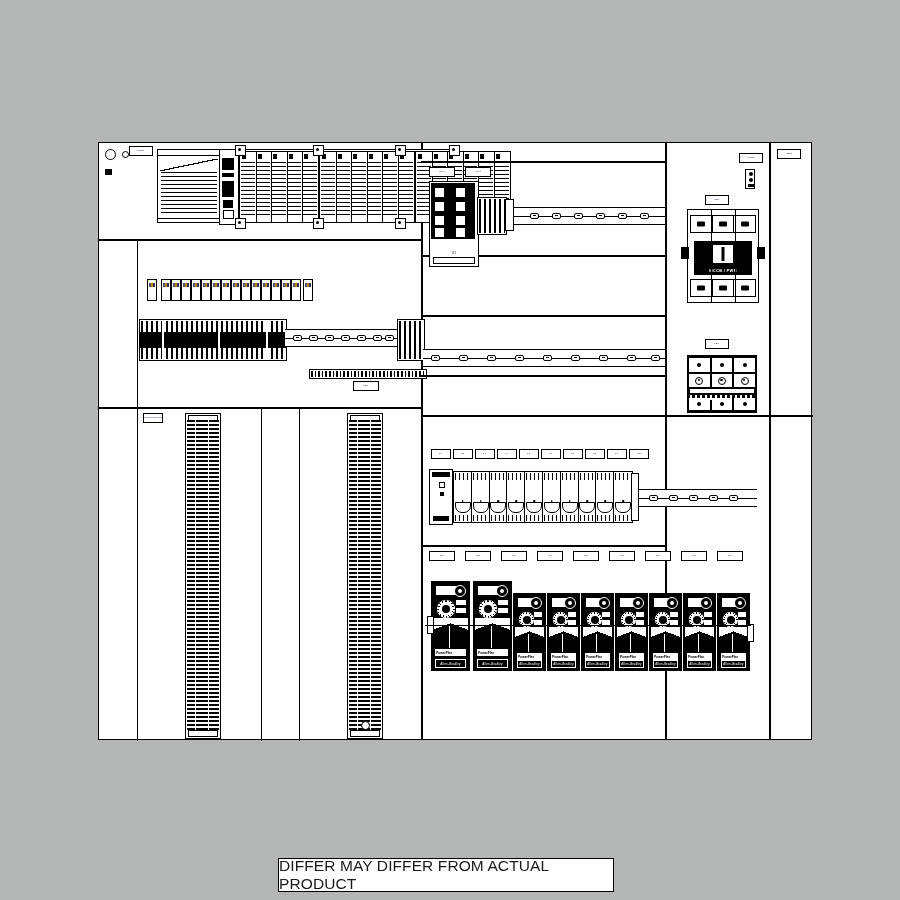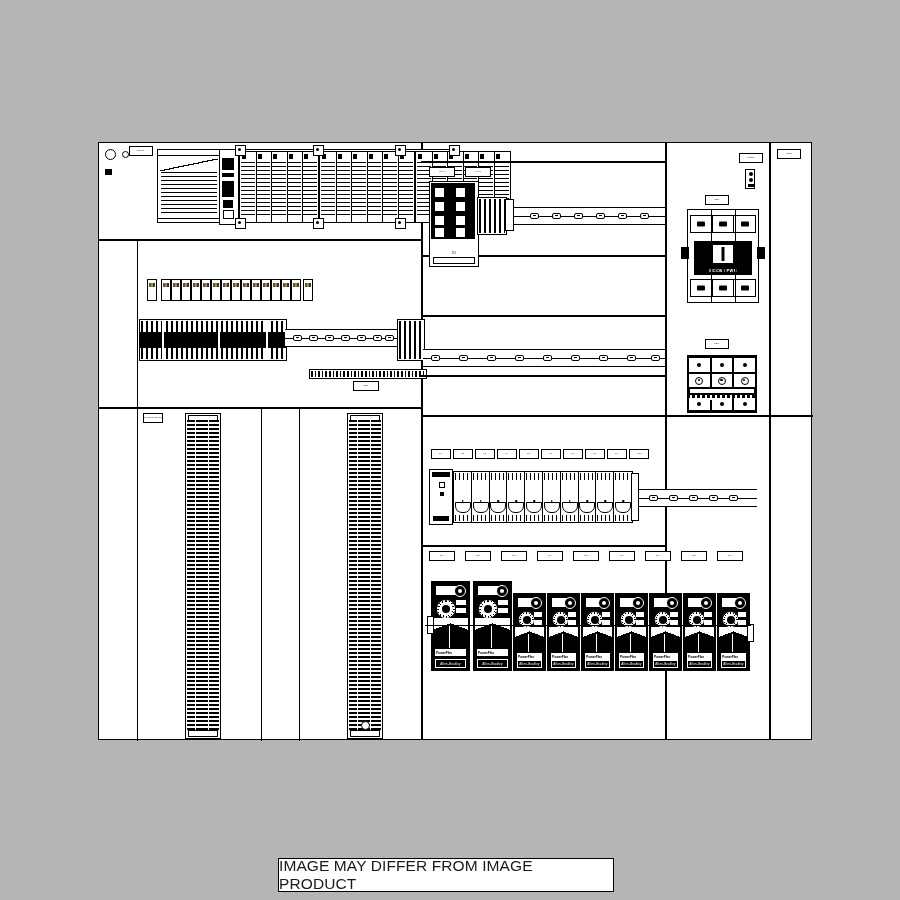--- a/index.html
+++ b/index.html
@@ -923,14 +923,14 @@
   <div class="abs" style="left:670px;top:0;width:44px;height:598px;">
     <div class="hdiv" style="top:272px;"></div>
     <div class="tag" style="left:8px;top:6px;width:22px;">
       <span>LBL1</span>
     </div>
   </div>
 
 </div>
 
 <div id="caption">
-  <span>IMAGE MAY DIFFER FROM IMAGE PRODUCT</span>
+  <span>DIFFER MAY DIFFER FROM ACTUAL PRODUCT</span>
 </div>
 
 </body></html>

